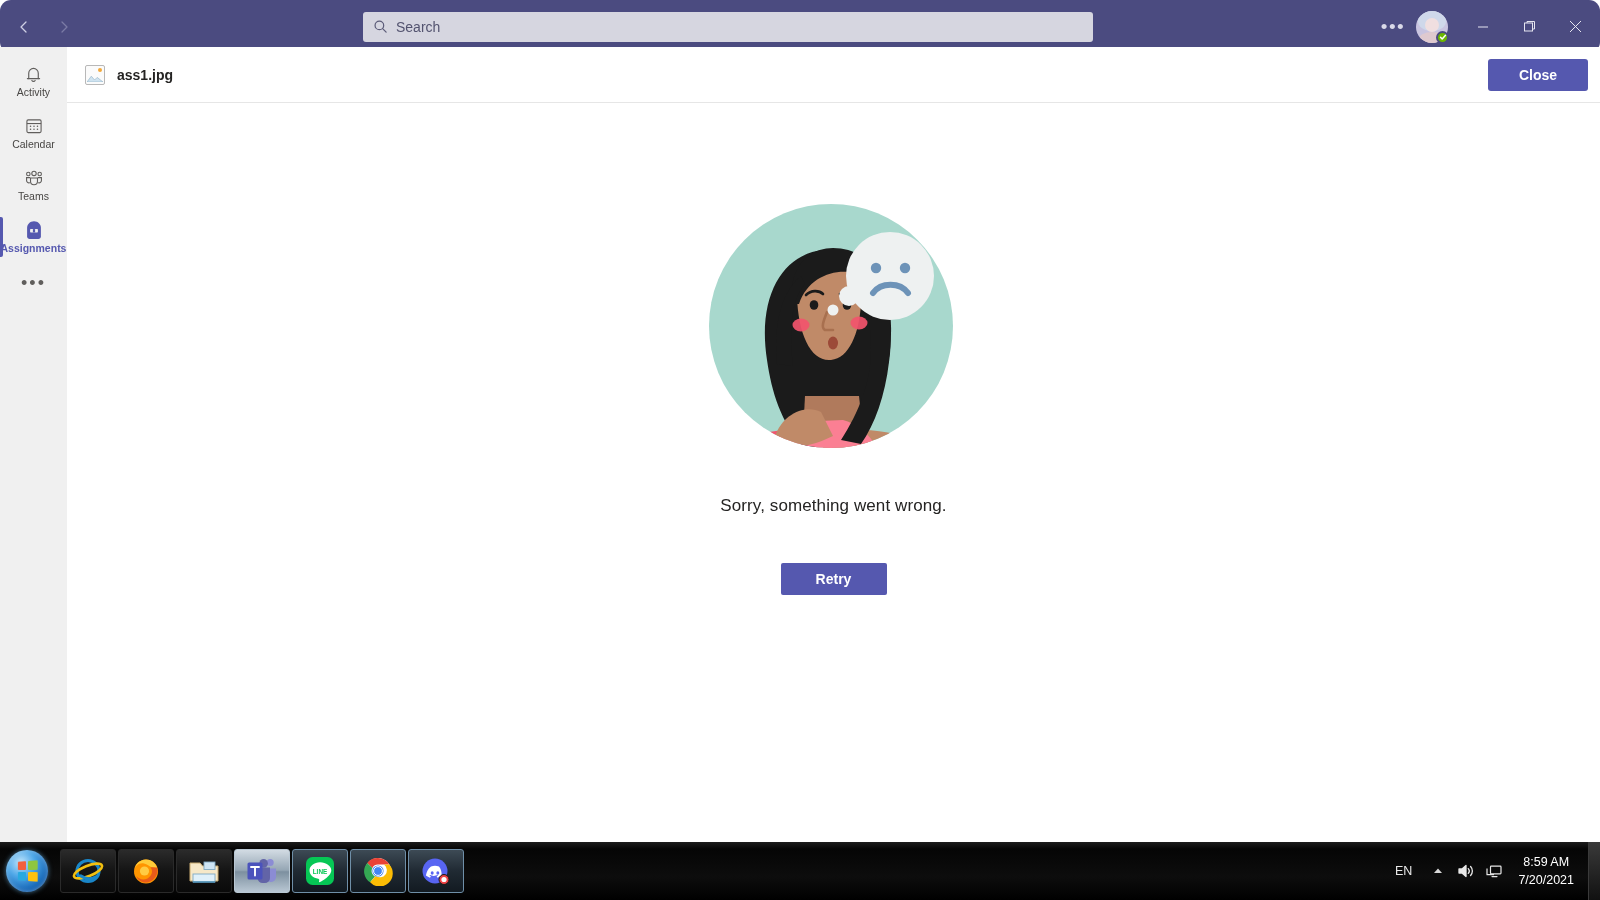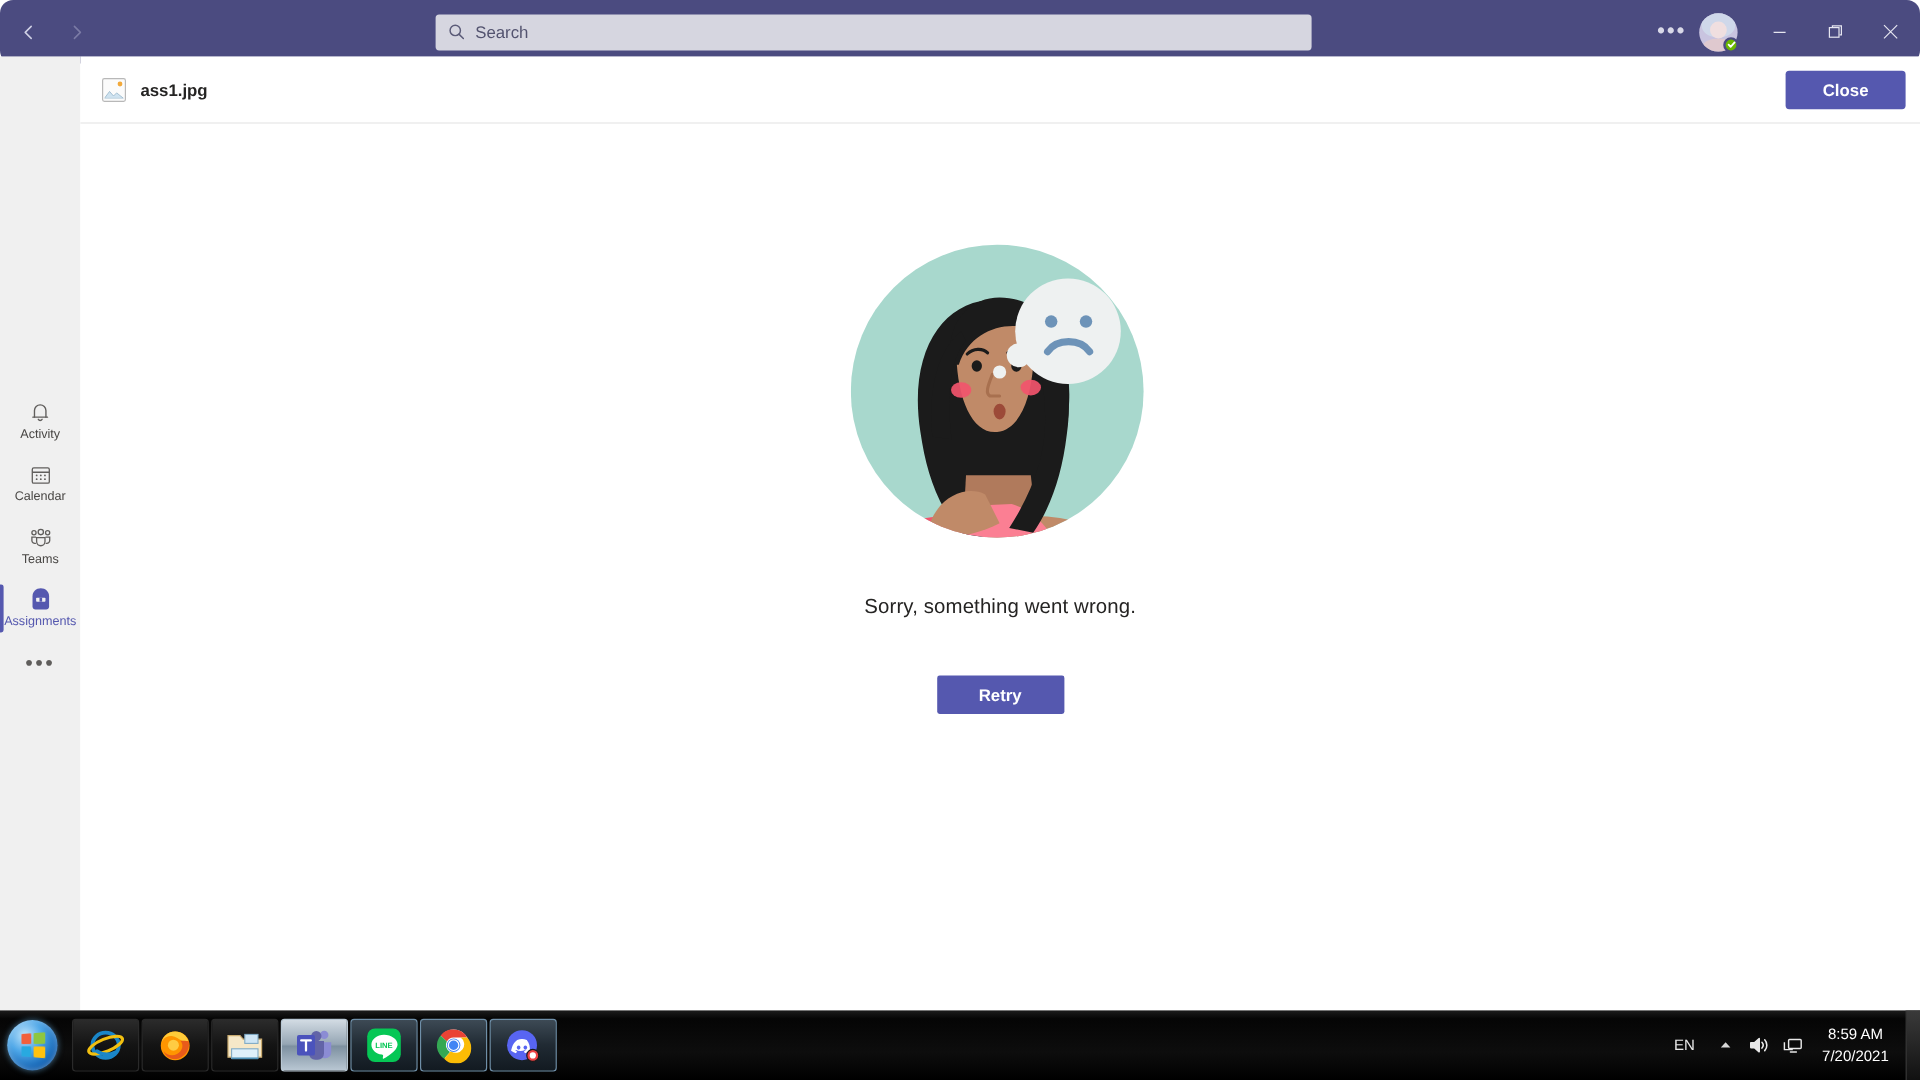--- a/index.html
+++ b/index.html
@@ -84,38 +84,38 @@
     display: flex; align-items: center; justify-content: center;
     cursor: pointer;
   }
   .win-btn svg { display: block; stroke: #e6e6f0; }
 
   
   .rail {
     position: absolute; left: 0; top: 47px;
     width: 67px; height: 795px;
     background: #f0f0f0;
-    display: flex; flex-direction: column; align-items: center; justify-content: center;
+    display: flex; flex-direction: column; align-items: center;
   }
   .rail-top { padding-top: 8px; width: 100%; }
   .rail-bottom { margin-top: auto; padding-bottom: 10px; width: 100%; }
   .rail-item {
     position: relative;
     width: 67px; height: 52px;
     display: flex; flex-direction: column;
     align-items: center; justify-content: center;
     gap: 2px; cursor: pointer;
   }
   .rail-item .ri-icon { height: 22px; display: flex; align-items: center; justify-content: center; }
   .rail-item .ri-icon svg { display: block; }
   .rail-item .ri-label {
     font-size: 10.5px; color: #484644; line-height: 1.1;
     white-space: nowrap;
   }
-  .rail-item.active .ri-label { color: #5558af; font-weight: 400; }
+  .rail-item.active .ri-label { color: #5558af; font-weight: 700; }
   .rail-item.active::before {
     content: ""; position: absolute; left: 0; top: 6px;
     width: 3px; height: 40px; background: #5558af; border-radius: 0 2px 2px 0;
   }
   .rail-item .ri-icon svg.outline { stroke: #605e5c; fill: none; }
   .rail-item.active .ri-icon svg.filled { fill: #5558af; }
   .rail-more {
     width: 67px; height: 40px;
     display: flex; align-items: center; justify-content: center;
     color: #605e5c; font-size: 18px; letter-spacing: 2px; cursor: pointer;

